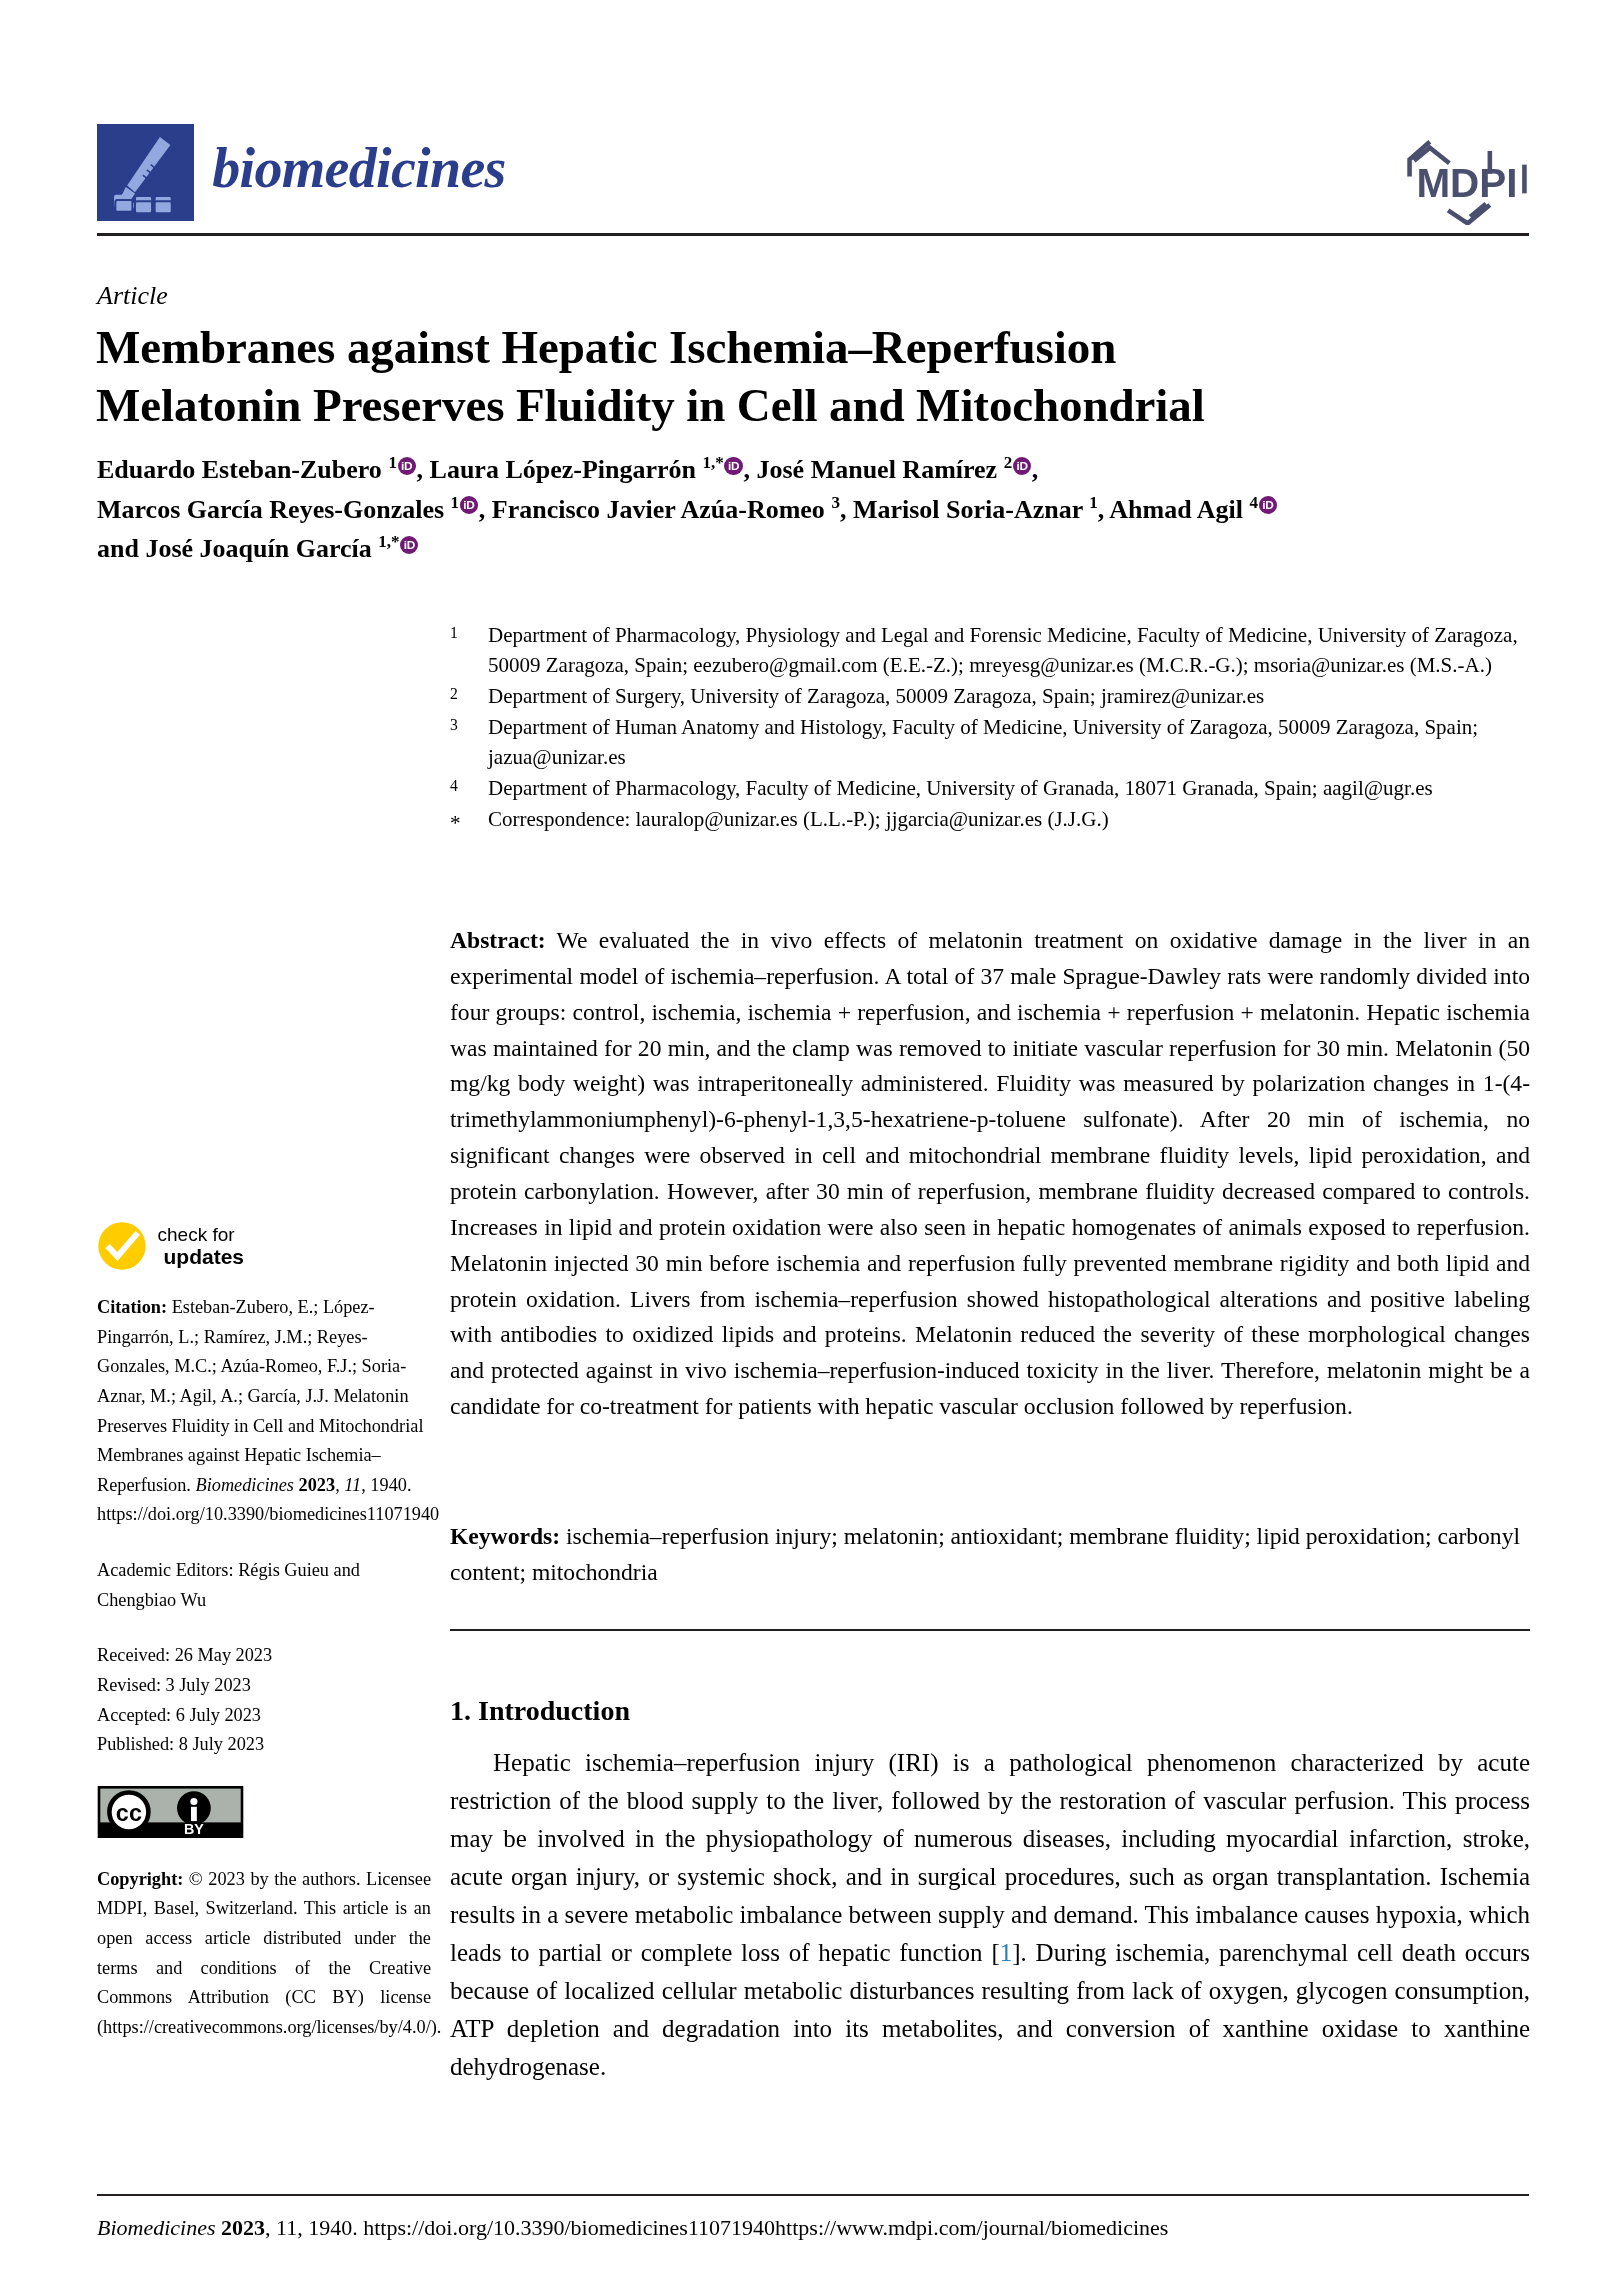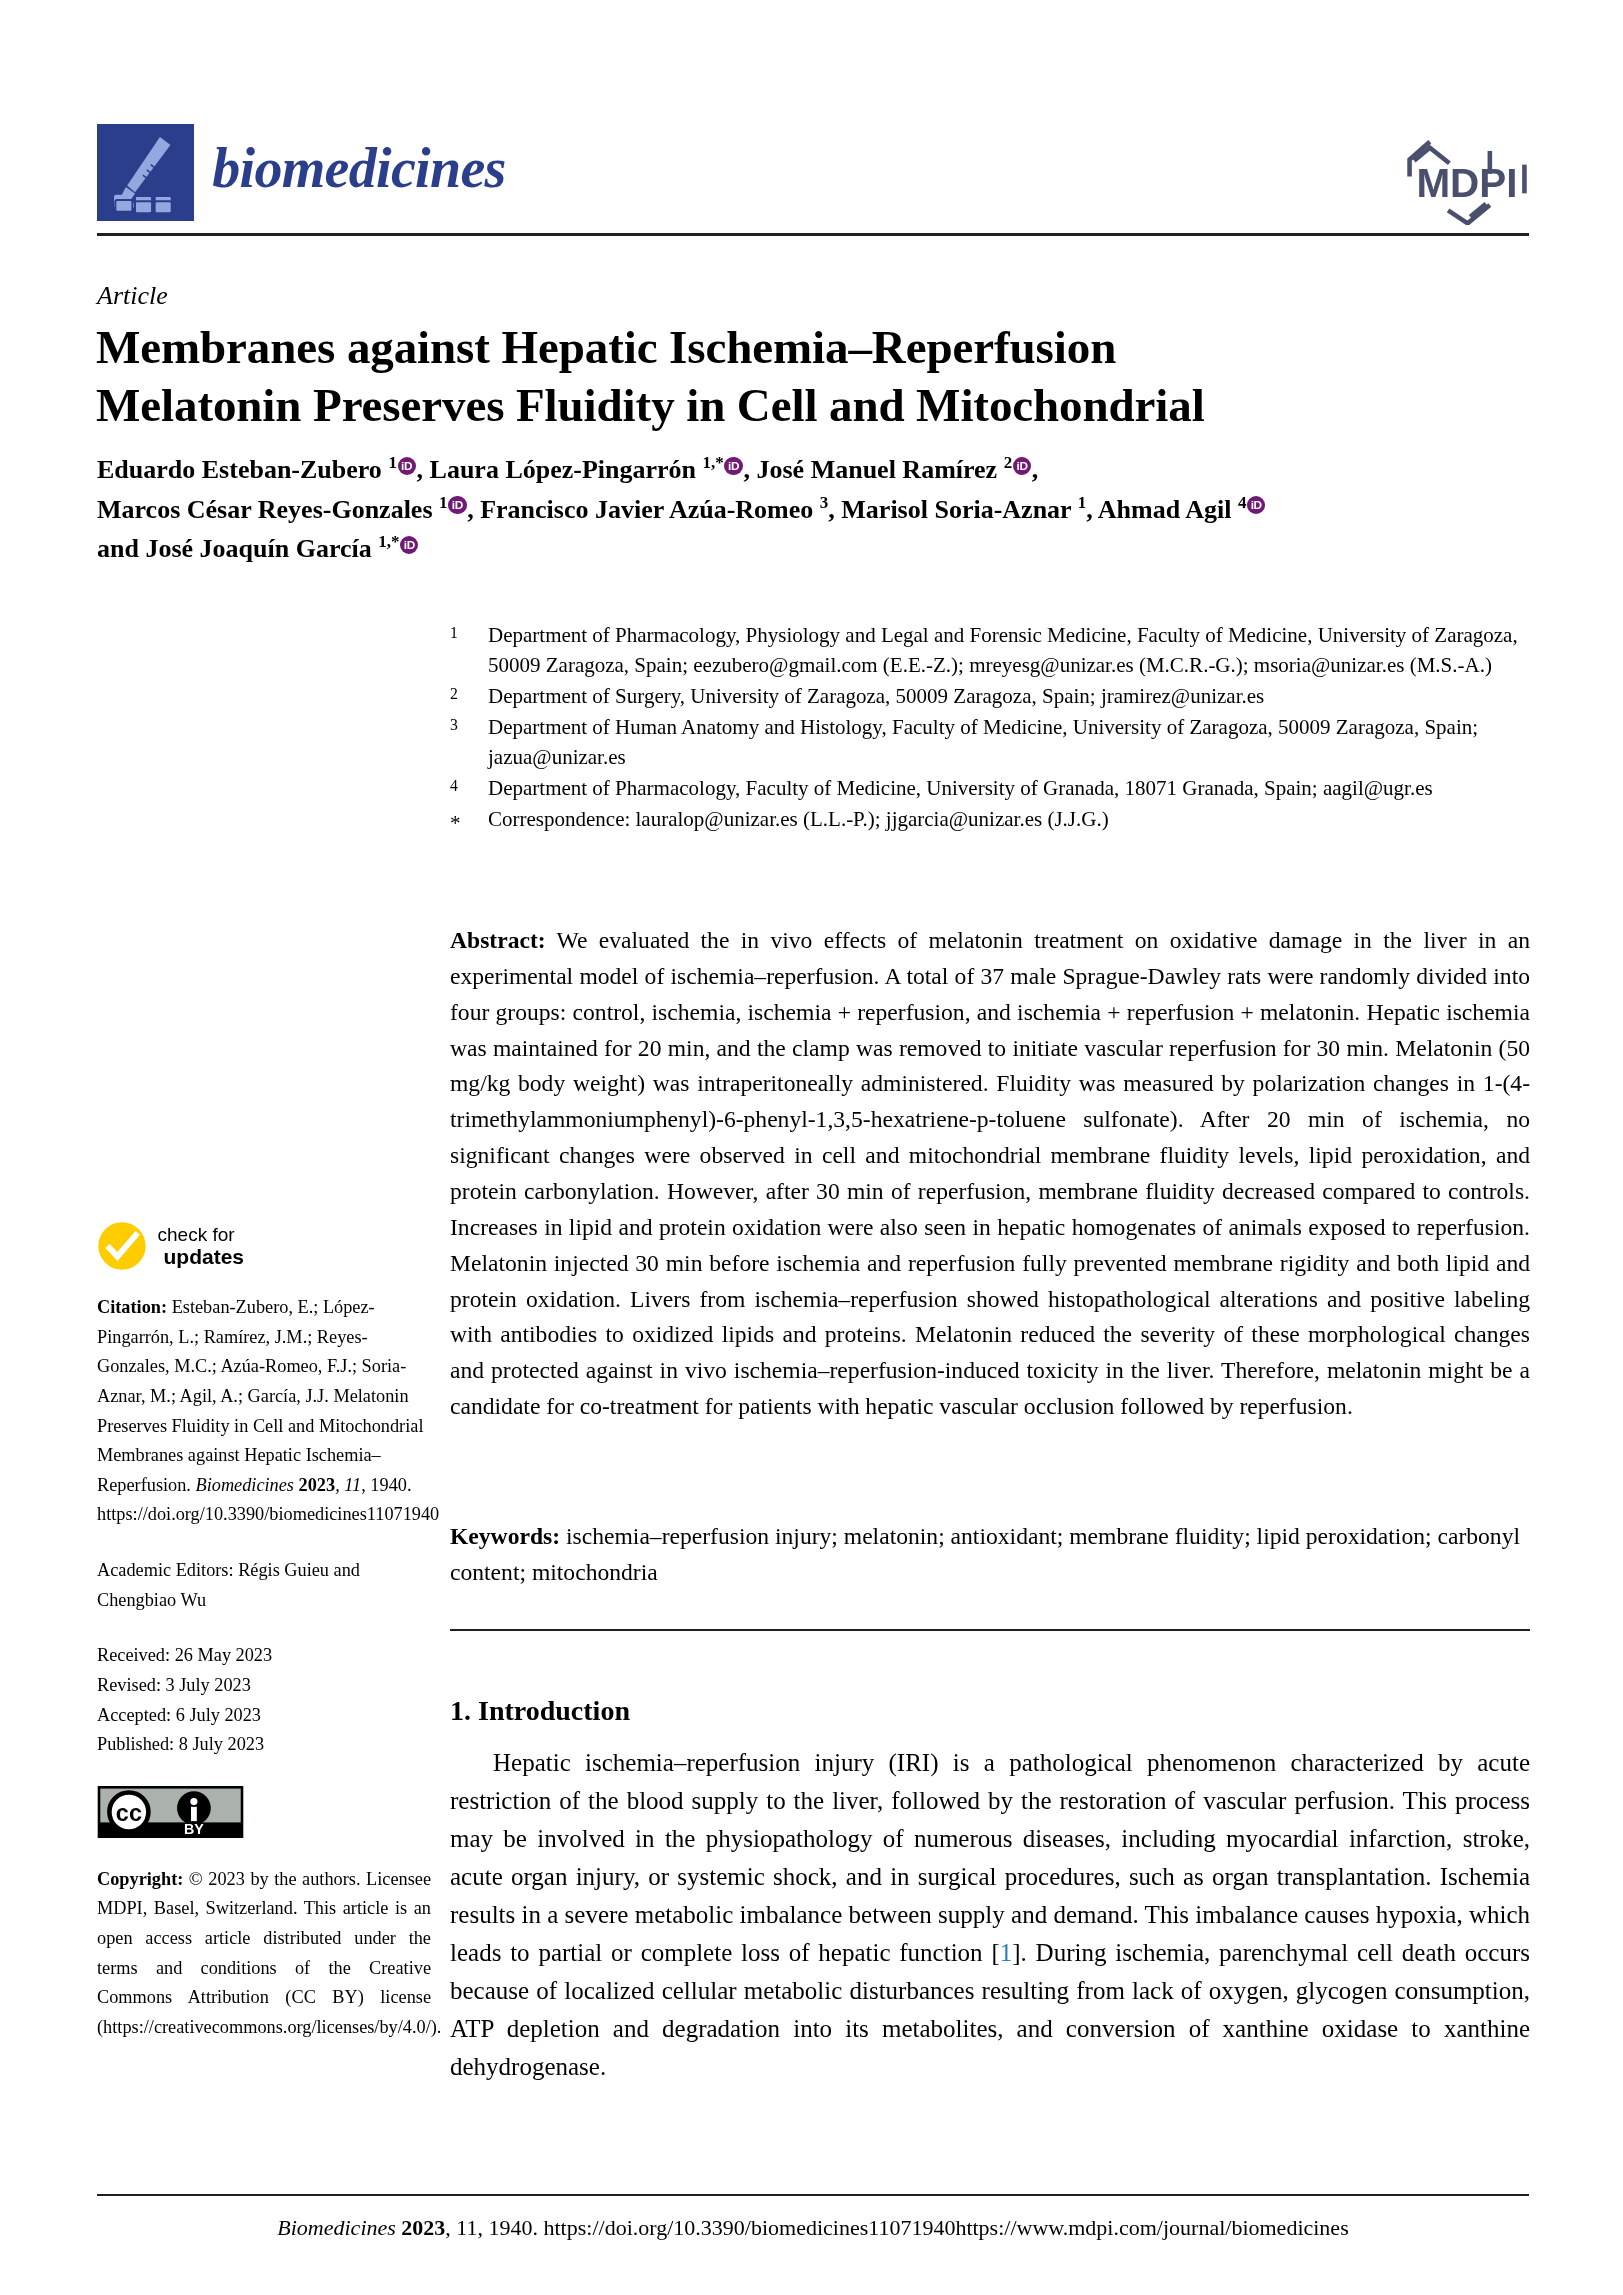--- a/index.html
+++ b/index.html
@@ -231,21 +231,21 @@
     width: 1432px;
     height: 0;
     border-top: 2px solid #231f20;
   }
   .footer {
     position: absolute;
     left: 97px;
     top: 2215px;
     width: 1432px;
     display: flex;
-    justify-content: center;
+    justify-content: flex-start;
     font-size: 22px;
   }
   .footer i { font-style: italic; }
   .footer b { font-weight: 700; }
 </style>
 </head>
 <body>
 
 <div class="page">
 
@@ -298,21 +298,21 @@
   <div class="paper-title">
     <div>Membranes against Hepatic Ischemia–Reperfusion</div>
     <div>Melatonin Preserves Fluidity in Cell and Mitochondrial</div>
   </div>
 
   <div class="authors">
     <div>
       <span>Eduardo Esteban-Zubero </span><span class="sup">1</span><span class="orcid">iD</span><span>, Laura López-Pingarrón </span><span class="sup">1,*</span><span class="orcid">iD</span><span>, José Manuel Ramírez </span><span class="sup">2</span><span class="orcid">iD</span><span>,</span>
     </div>
     <div>
-      <span>Marcos César Reyes-Gonzales </span><span class="sup">1</span><span class="orcid">iD</span><span>, Francisco Javier Azúa-Romeo </span><span class="sup">3</span><span>, Marisol Soria-Aznar </span><span class="sup">1</span><span>, Ahmad Agil </span><span class="sup">4</span><span class="orcid">iD</span>
+      <span>Marcos García Reyes-Gonzales </span><span class="sup">1</span><span class="orcid">iD</span><span>, Francisco Javier Azúa-Romeo </span><span class="sup">3</span><span>, Marisol Soria-Aznar </span><span class="sup">1</span><span>, Ahmad Agil </span><span class="sup">4</span><span class="orcid">iD</span>
     </div>
     <div>
       <span>and José Joaquín García </span><span class="sup">1,*</span><span class="orcid">iD</span>
     </div>
   </div>
 
   <div class="affiliations">
     <div class="aff-row">
       <div class="aff-marker">1</div>
       <div class="aff-text">Department of Pharmacology, Physiology and Legal and Forensic Medicine, Faculty of Medicine, University of Zaragoza, 50009 Zaragoza, Spain; eezubero@gmail.com (E.E.-Z.); mreyesg@unizar.es (M.C.R.-G.); msoria@unizar.es (M.S.-A.)</div>

